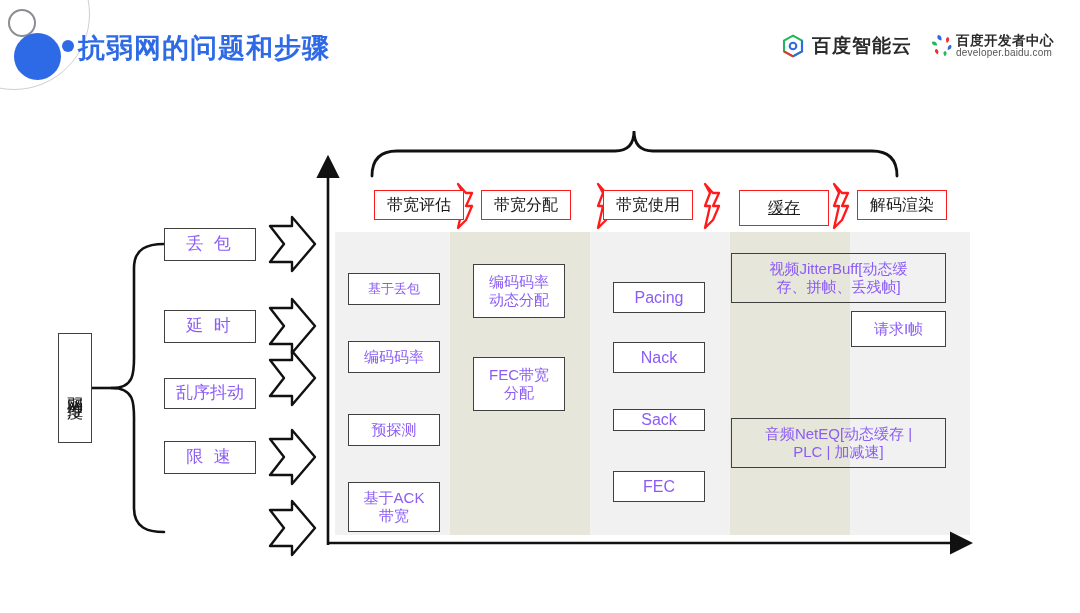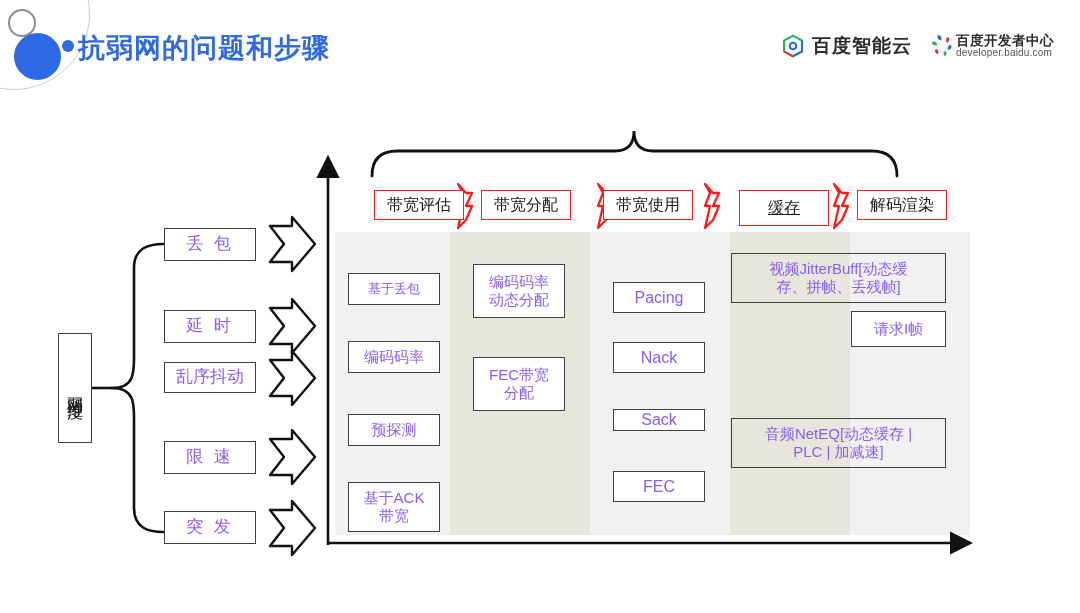--- a/index.html
+++ b/index.html
@@ -136,23 +136,22 @@
       <path d="M705,184 L713,193 L719,193 L713,206 L719,206 L713,220 L705,228 L710,206 L705,206 L710,193 Z"></path>
       <path d="M834,184 L842,193 L848,193 L842,206 L848,206 L842,220 L834,228 L839,206 L834,206 L839,193 Z"></path>
     </g>
   </svg>
 
 
   <div class="rootbox">弱网维度</div>
 
   <div class="gbox dimbox" style="left:164px;top:228px;width:92px;height:33px;font-size:17px;">丢 包</div>
   <div class="gbox dimbox" style="left:164px;top:310px;width:92px;height:33px;font-size:17px;">延 时</div>
-  <div class="gbox dimbox" style="left:164px;top:362px;width:92px;height:31px;font-size:17px;letter-spacing:0;">乱序抖动</div>
+  <div class="gbox dimbox" style="left:164px;top:378px;width:92px;height:31px;font-size:17px;letter-spacing:0;">乱序抖动</div>
   <div class="gbox dimbox" style="left:164px;top:441px;width:92px;height:33px;font-size:17px;">限 速</div>
-  <div class="gbox dimbox" style="left:164px;top:511px;width:92px;height:33px;font-size:17px;">突 发</div>
 
   <div class="rbox" style="left:355px;top:190px;width:90px;height:30px;margin-left:19px;">带宽评估</div>
   <div class="rbox" style="left:481px;top:190px;width:90px;height:30px;">带宽分配</div>
   <div class="rbox" style="left:603px;top:190px;width:90px;height:30px;">带宽使用</div>
   <div class="rbox" style="left:739px;top:190px;width:90px;height:36px;text-decoration:underline;">缓存</div>
   <div class="rbox" style="left:857px;top:190px;width:90px;height:30px;">解码渲染</div>
 
   <div class="gbox" style="left:348px;top:273px;width:92px;height:32px;font-size:13px;">基于丢包</div>
   <div class="gbox" style="left:348px;top:341px;width:92px;height:32px;font-size:15px;">编码码率</div>
   <div class="gbox" style="left:348px;top:414px;width:92px;height:32px;font-size:15px;">预探测</div>

